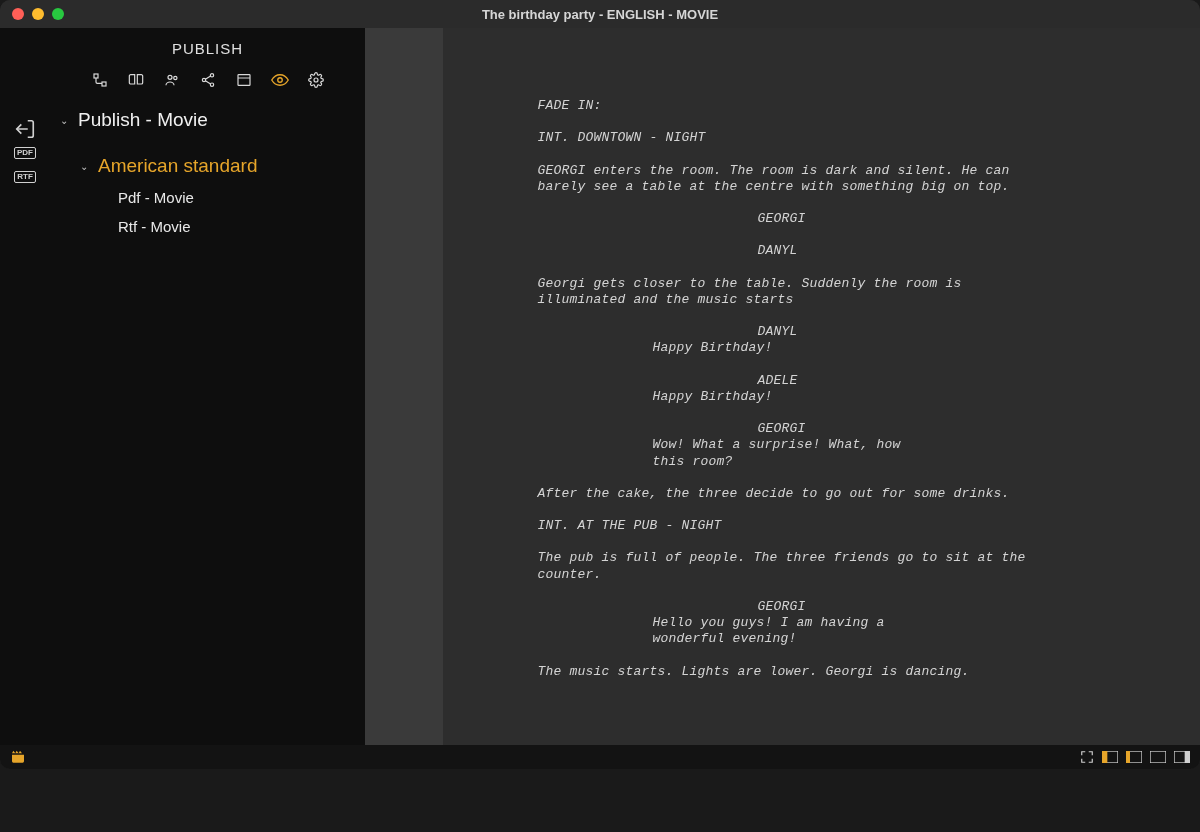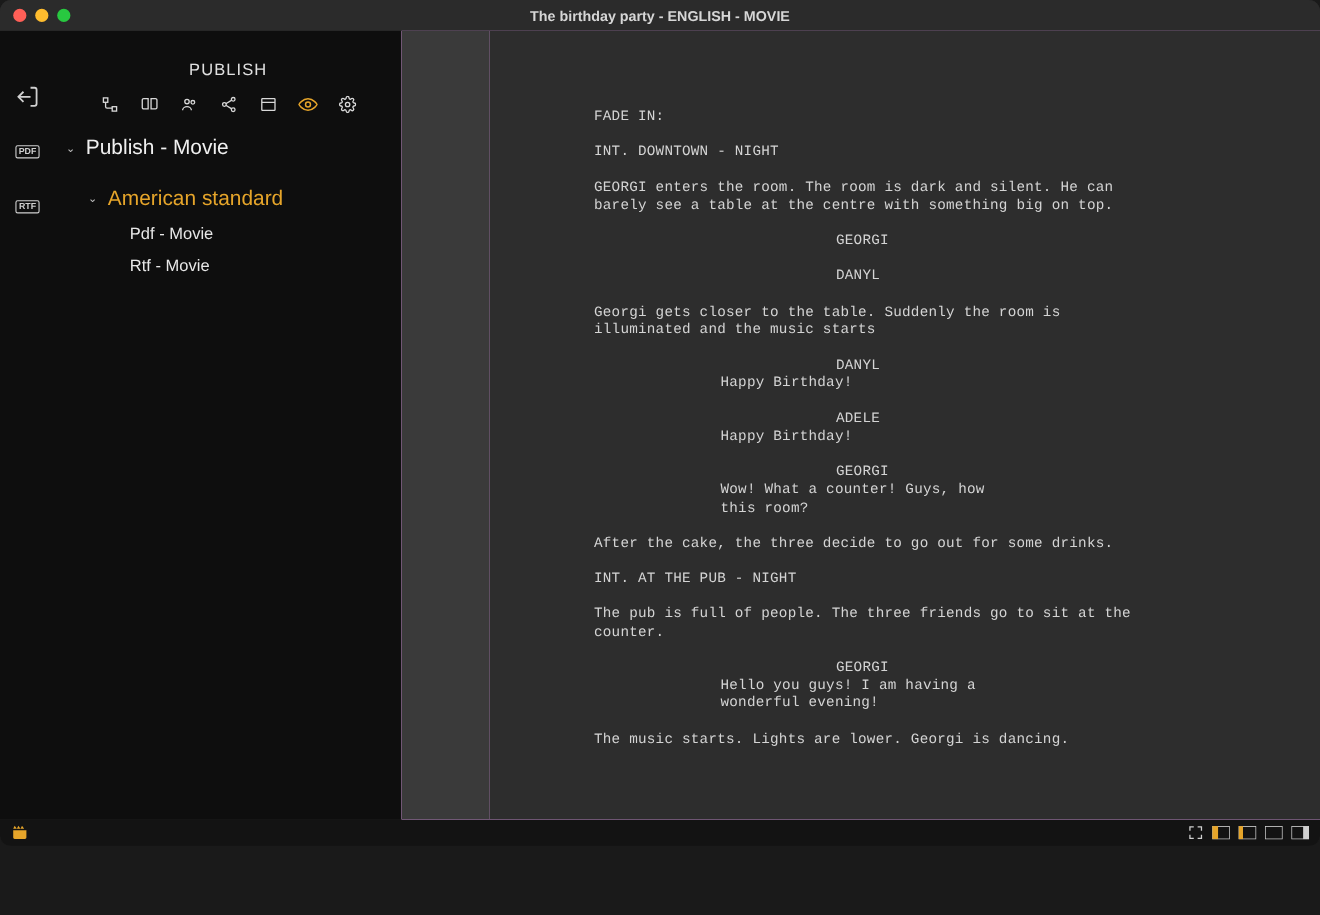--- a/index.html
+++ b/index.html
@@ -6,39 +6,39 @@
   html,body { width:1200px; height:832px; background:#1a1a1a; font-family: -apple-system, "Helvetica Neue", Arial, sans-serif; overflow:hidden; }
   .window { width:1200px; height:769px; background:#232323; display:flex; flex-direction:column; border-radius:10px; overflow:hidden; position:relative; }
   .titlebar { height:28px; background:#2b2b2b; display:flex; align-items:center; position:relative; }
   .traffic { display:flex; gap:8px; margin-left:12px; }
   .dot { width:12px; height:12px; border-radius:50%; }
   .dot.red{background:#ff5f57;} .dot.yellow{background:#febc2e;} .dot.green{background:#28c840;}
   .title { position:absolute; left:0; right:0; text-align:center; color:#d6d6d6; font-size:13px; font-weight:600; pointer-events:none; }
   .body { flex:1; display:flex; min-height:0; }
 
   
-  .rail { width:50px; background:#0e0e0e; display:flex; flex-direction:column; align-items:center; padding-top:48px; gap:26px; }
+  .rail { width:50px; background:#0e0e0e; display:flex; flex-direction:column; align-items:center; padding-top:89px; }
   .rail .ricon { color:#d0d0d0; width:24px; height:24px; display:flex; align-items:center; justify-content:center; }
   .badge { border:1.5px solid #d0d0d0; border-radius:2px; font-size:8px; font-weight:700; color:#d0d0d0; padding:1px 2px; line-height:1; text-align:center; width:22px;}
 
   
   .sidebar { width:315px; background:#0e0e0e; color:#e8e8e8; display:flex; flex-direction:column; }
-  .sidebar-title { text-align:center; font-size:15px; letter-spacing:1px; padding:27px 0 8px; color:#e0e0e0; }
+  .sidebar-title { text-align:center; font-size:15px; letter-spacing:1px; padding:12px 0 8px; color:#e0e0e0; }
   .toolbar { display:flex; justify-content:center; gap:18px; padding:6px 0 14px; }
   .toolbar .ticon { color:#d8d8d8; width:18px; height:18px; display:flex; align-items:center; justify-content:center; }
   .toolbar .ticon.active { color:#e6a52a; }
   .tree { padding-left:10px; }
   .tree-row { display:flex; align-items:center; gap:8px; padding:6px 4px; cursor:pointer; }
   .tree-row .chev { width:10px; font-size:10px; color:#c0c0c0; }
   .lvl0 { font-size:19px; font-weight:300; color:#f0f0f0; padding-left:0px; }
   .lvl1 { font-size:19px; font-weight:400; color:#e6a52a; padding-left:20px; margin-top:12px;}
   .lvl2 { font-size:15px; font-weight:300; color:#e8e8e8; padding-left:58px; }
 
   
-  .main { flex:1; background:#f0abfc; display:flex; justify-content:space-between; overflow:hidden; position:relative; }
+  .main { flex:1; background:#22c55e; display:flex; justify-content:center; overflow:hidden; position:relative;font-style:italic; }
   .gutter-left { width:80px; background:#3a3a3a; flex-shrink:0;}
   .page { flex:0 0 auto; width:760px; background:#2d2d2d; color:#d4d4d4; font-family:"Courier New", Courier, monospace; font-size:13px; line-height:1.25; padding:70px 0 60px 95px; letter-spacing:0.2px; overflow:hidden;}
   .sp-line { white-space:pre; }
   .sp-blank { height:16px; }
   .char { text-align:left; padding-left:220px; }
   .dial { text-align:left; padding-left:115px; max-width:370px; }
   .action { padding-right:70px; }
 
   
   .statusbar { height:24px; background:#131313; display:flex; align-items:center; justify-content:space-between; padding:0 10px; }
@@ -164,21 +164,21 @@
         <div class="sp-line action">Georgi gets closer to the table. Suddenly the room is</div>
         <div class="sp-line action">illuminated and the music starts</div>
         <div class="sp-blank"></div>
         <div class="sp-line char">DANYL</div>
         <div class="sp-line dial">Happy Birthday!</div>
         <div class="sp-blank"></div>
         <div class="sp-line char">ADELE</div>
         <div class="sp-line dial">Happy Birthday!</div>
         <div class="sp-blank"></div>
         <div class="sp-line char">GEORGI</div>
-        <div class="sp-line dial">Wow! What a counter! Guys, how</div>
+        <div class="sp-line dial">Wow! What a surprise! What, how</div>
         <div class="sp-line dial">this room?</div>
         <div class="sp-blank"></div>
         <div class="sp-line action">After the cake, the three decide to go out for some drinks.</div>
         <div class="sp-blank"></div>
         <div class="sp-line action">INT. AT THE PUB - NIGHT</div>
         <div class="sp-blank"></div>
         <div class="sp-line action">The pub is full of people. The three friends go to sit at the</div>
         <div class="sp-line action">counter.</div>
         <div class="sp-blank"></div>
         <div class="sp-line char">GEORGI</div>

